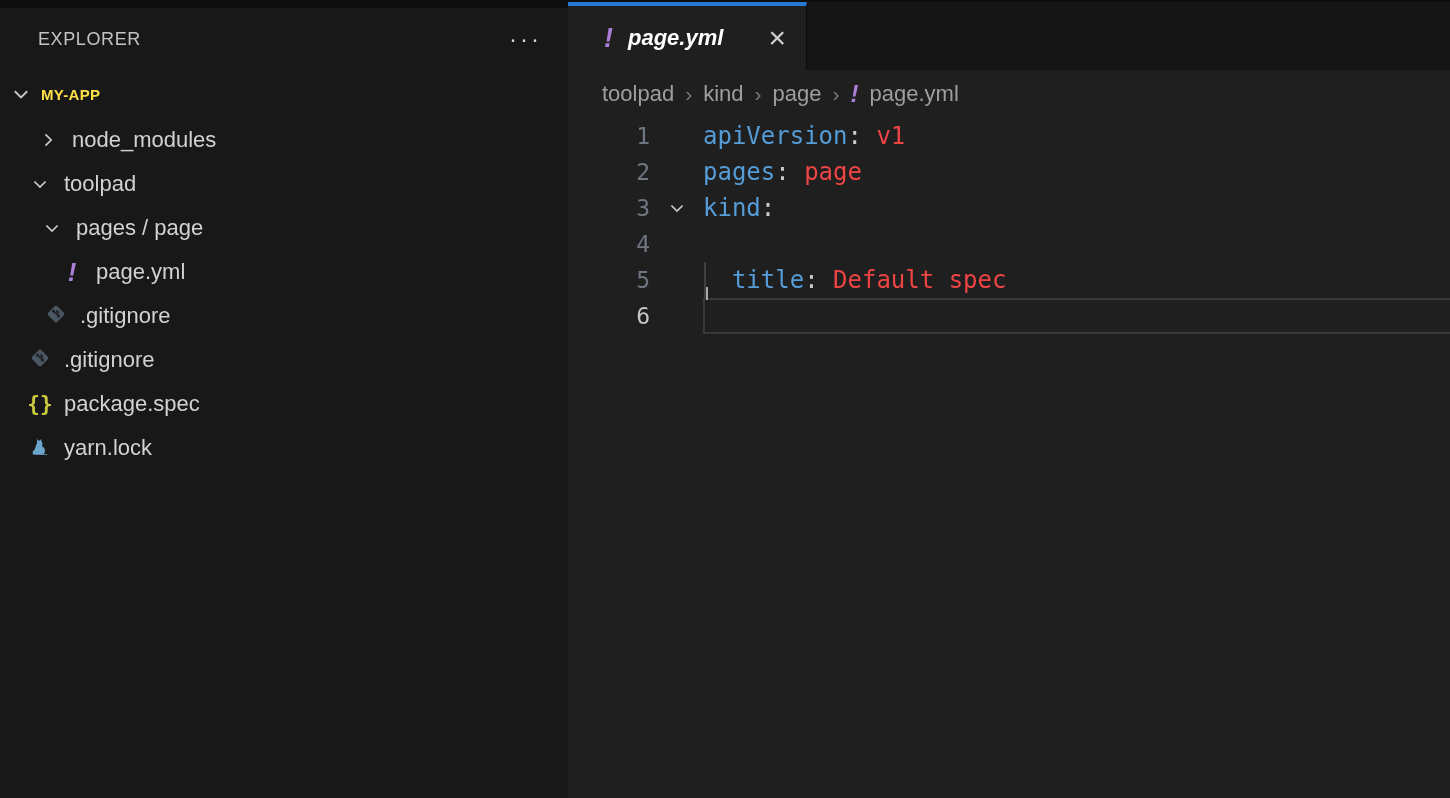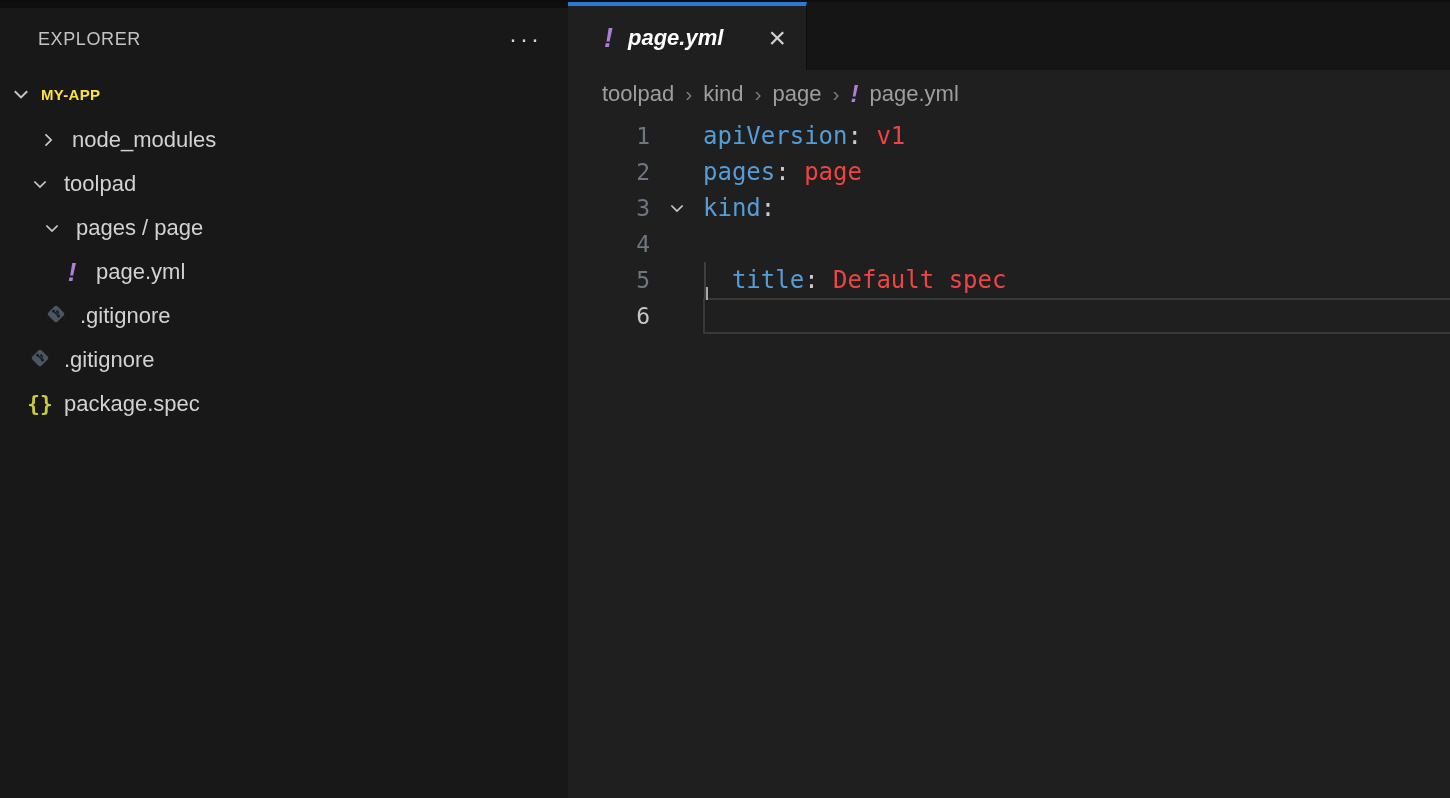--- a/index.html
+++ b/index.html
@@ -137,20 +137,28 @@
               </svg></span>
           </span>
           <span class="tree-label">.gitignore</span>
         </div>
         <div class="tree-row" style="padding-left: 28px;">
           <span class="icon-box">
             <span class="json-braces">{}</span>
           </span>
           <span class="tree-label">package.spec</span>
         </div>
+        <div class="tree-row" style="padding-left: 28px;">
+          <span class="icon-box">
+            <span><svg width="22" height="22" viewBox="0 0 24 24" fill="#6ba6cc">
+                <path d="M8.6 4.2l1.3 1.9c.6-.2 1.3-.2 1.9 0l1.4-1.8c.4.9.3 2 .2 2.5.9.8 1.4 2 1.2 3.2-.1.9-.6 1.6-.5 2 2 1.1 3.3 3 3.3 5.2 0 1.4-.5 2.6-1.4 3.4h2.9c.7 0 1.2.4 1.2 1H5.3c-1.1-.6-1.6-1.7-1.3-2.9.3-1.3 1.4-1.8 2.1-2.8.7-1 .8-2.3 1.3-3.9.4-1.3 1.1-2.2 1.3-3.4.2-1.1-.3-3.2-.1-4.4z"></path>
+              </svg></span>
+          </span>
+          <span class="tree-label">yarn.lock</span>
+        </div>
       </div>
   </aside>
 
   <main class="editor-group">
 
     <div class="tabbar">
       <div class="tab">
         <span class="excl">!</span>
         <span class="tab-label">page.yml</span>
         <span class="tab-close">×</span>

